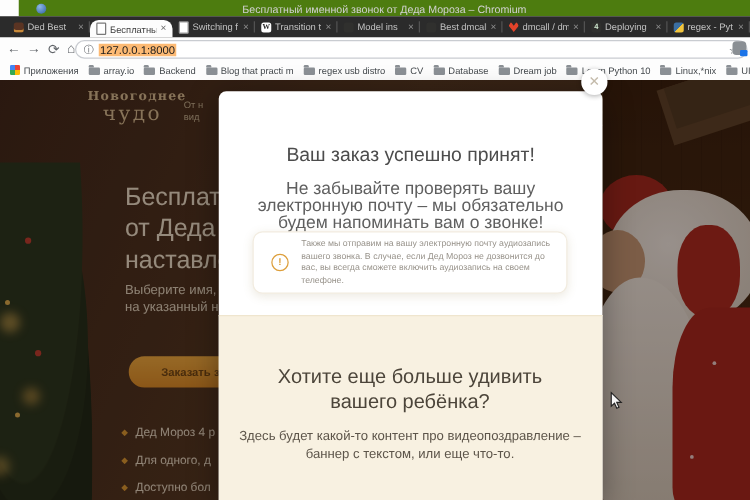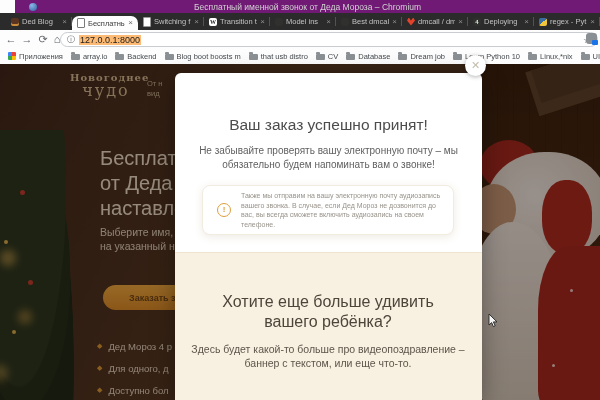--- a/index.html
+++ b/index.html
@@ -1,20 +1,20 @@
 <!DOCTYPE html>
 <html><head>
 <meta charset="utf-8">
 <style>
   html,body{margin:0;padding:0;background:#222;}
   .screen{position:relative;width:600px;height:400px;overflow:hidden;
           font-family:"Liberation Sans",sans-serif;background:#fdfdfd;}
 
   
-  .titlebar{position:absolute;left:0;top:0;right:0;height:13px;background:#701a75;
+  .titlebar{position:absolute;left:0;top:0;right:0;height:13px;background:#4d7c0f;
             display:flex;align-items:center;justify-content:center;margin-left:15px;}
   .titlebar .wtitle{font-size:8.5px;color:#d2d2d2;white-space:nowrap;}
   .chromium-ball{position:absolute;left:14px;top:2.5px;width:8px;height:8px;border-radius:50%;
                  background:radial-gradient(circle at 35% 30%,#8db7e8,#2f5f9e);}
 
   .tabstrip{position:absolute;left:0;top:13px;right:0;height:17px;background:#2b2b2b;
             display:flex;align-items:flex-end;padding-left:6px;overflow:hidden;}
   .tab{position:relative;width:56px;flex:none;height:17px;display:flex;align-items:center;
        gap:3px;padding:0 5px;color:#c2c2c2;font-size:7.5px;}
   .tab:not(.active)::after{content:'';position:absolute;right:0;top:4px;height:9px;width:1px;background:#525252;}
@@ -96,21 +96,21 @@
   .coat{left:56px;top:182px;width:75px;height:160px;background:#a8241a;border-radius:40% 0 0 10%;}
   .spark{width:3px;height:3px;background:#fff;border-radius:50%;opacity:.8;}
 
   .dim{position:absolute;inset:0;background:rgba(22,10,6,.42);}
 
   
   .modal{position:absolute;left:175px;top:73px;width:307px;height:327px;background:#fff;
          border-radius:6px 6px 0 0;box-shadow:0 6px 24px rgba(0,0,0,.35);z-index:10;}
   .m-title{position:absolute;left:0;top:43px;width:100%;text-align:center;font-size:15.5px;
            color:#4c4c4c;font-weight:500;}
-  .m-sub{position:absolute;left:18px;top:71px;width:271px;text-align:center;font-size:10px;
+  .m-sub{position:absolute;left:18px;top:71px;width:271px;text-align:center;font-size:14px;
          line-height:13.5px;color:#5f5f5f;}
   .notice{position:absolute;left:27px;top:112px;width:252px;height:50px;border-radius:8px;background:#fff;
           border:1px solid #f2ece0;box-shadow:0 2px 8px rgba(150,130,80,.16);
           display:flex;align-items:center;gap:10px;padding:0 0 0 14px;box-sizing:border-box;}
   .notice-ic{width:12px;height:12px;border:1px solid #dd9f3c;border-radius:50%;flex:none;
              color:#dd9f3c;font-size:8px;line-height:12px;text-align:center;font-weight:bold;}
   .notice-tx{width:208px;font-size:7px;line-height:9.5px;color:#98938b;}
   .m-beige{position:absolute;left:0;top:179px;width:100%;bottom:0;background:#f8f1e1;border-top:1px solid #efe5ce;}
   .p-head{position:absolute;left:28px;top:39px;width:250px;text-align:center;font-size:16px;
           line-height:20px;color:#4c453a;font-weight:400;}
@@ -131,21 +131,21 @@
 <div class="screen">
 
   <div class="titlebar">
     <span class="chromium-ball"></span>
     <span class="wtitle">Бесплатный именной звонок от Деда Мороза – Chromium</span>
   </div>
 
   <div class="tabstrip">
       <div class="tab">
         <span class="fav fav-dedmoroz"></span>
-        <span class="tab-label">Ded Blog</span>
+        <span class="tab-label">Ded Best</span>
         <span class="tab-close">×</span>
       </div>
       <div class="tab active">
         <span class="fav fav-page"></span>
         <span class="tab-label">Бесплатны</span>
         <span class="tab-close">×</span>
       </div>
       <div class="tab">
         <span class="fav fav-page"></span>
         <span class="tab-label">Switching f</span>
@@ -204,25 +204,25 @@
       <div class="bm">
         <span class="folder"></span>
         <span>array.io</span>
       </div>
       <div class="bm">
         <span class="folder"></span>
         <span>Backend</span>
       </div>
       <div class="bm">
         <span class="folder"></span>
-        <span>Blog boot boosts m</span>
-      </div>
-      <div class="bm">
-        <span class="folder"></span>
-        <span>that usb distro</span>
+        <span>Blog that practi m</span>
+      </div>
+      <div class="bm">
+        <span class="folder"></span>
+        <span>regex usb distro</span>
       </div>
       <div class="bm">
         <span class="folder"></span>
         <span>CV</span>
       </div>
       <div class="bm">
         <span class="folder"></span>
         <span>Database</span>
       </div>
       <div class="bm">
@@ -313,21 +313,21 @@
 
   <div class="modal">
     <div class="m-title">Ваш заказ успешно принят!</div>
     <div class="m-sub">Не забывайте проверять вашу электронную почту – мы обязательно будем напоминать вам о звонке!</div>
     <div class="notice">
       <span class="notice-ic">!</span>
       <span class="notice-tx">Также мы отправим на вашу электронную почту аудиозапись вашего звонка. В случае, если Дед Мороз не дозвонится до вас, вы всегда сможете включить аудиозапись на своем телефоне.</span>
     </div>
     <div class="m-beige">
       <div class="p-head">Хотите еще больше удивить вашего ребёнка?</div>
-      <div class="p-text">Здесь будет какой-то больше про видеопоздравление – баннер с текстом, или еще что-то.</div>
+      <div class="p-text">Здесь будет какой-то контент про видеопоздравление – баннер с текстом, или еще что-то.</div>
     </div>
   </div>
   <div class="m-close">
     <span>✕</span>
   </div>
 
   <svg class="cursor" width="11" height="15" viewBox="0 0 11 15">
     <path d="M1,1 L1,12 L3.6,9.6 L5.4,13.6 L7.2,12.8 L5.4,8.9 L9,8.9 Z" fill="#f4f4f4" stroke="#222" stroke-width="0.9"></path>
   </svg>
 </div>

